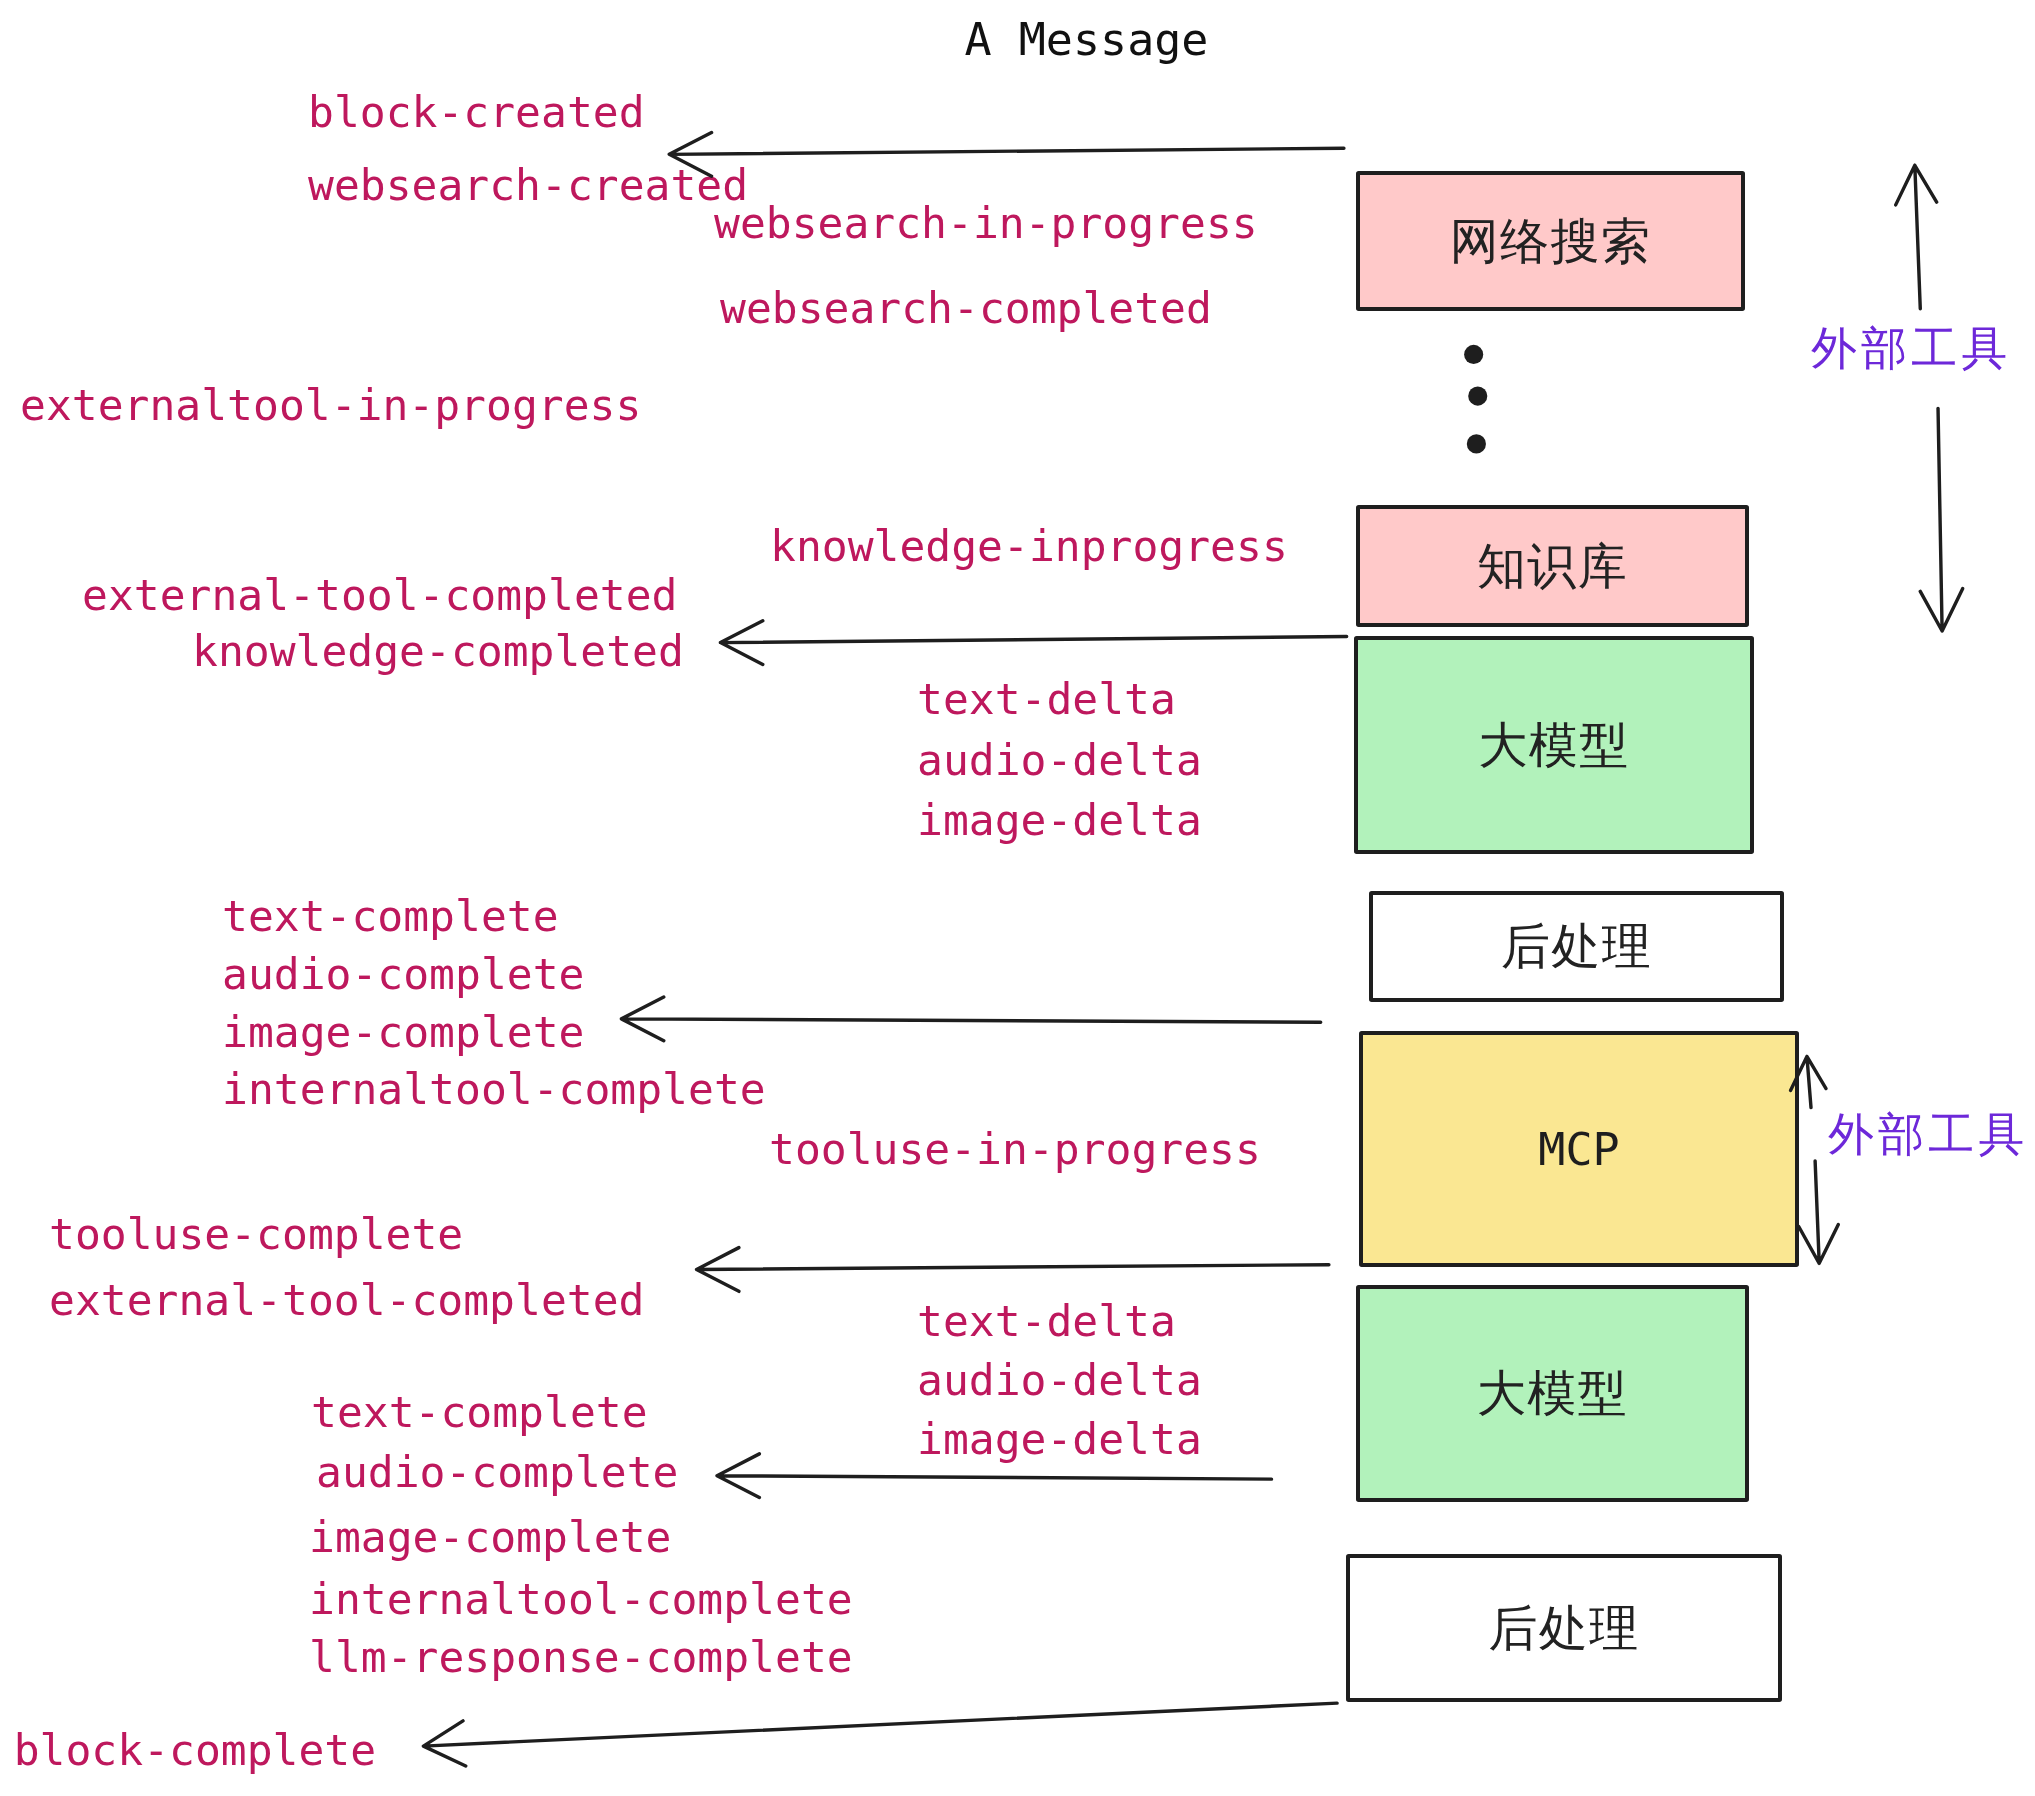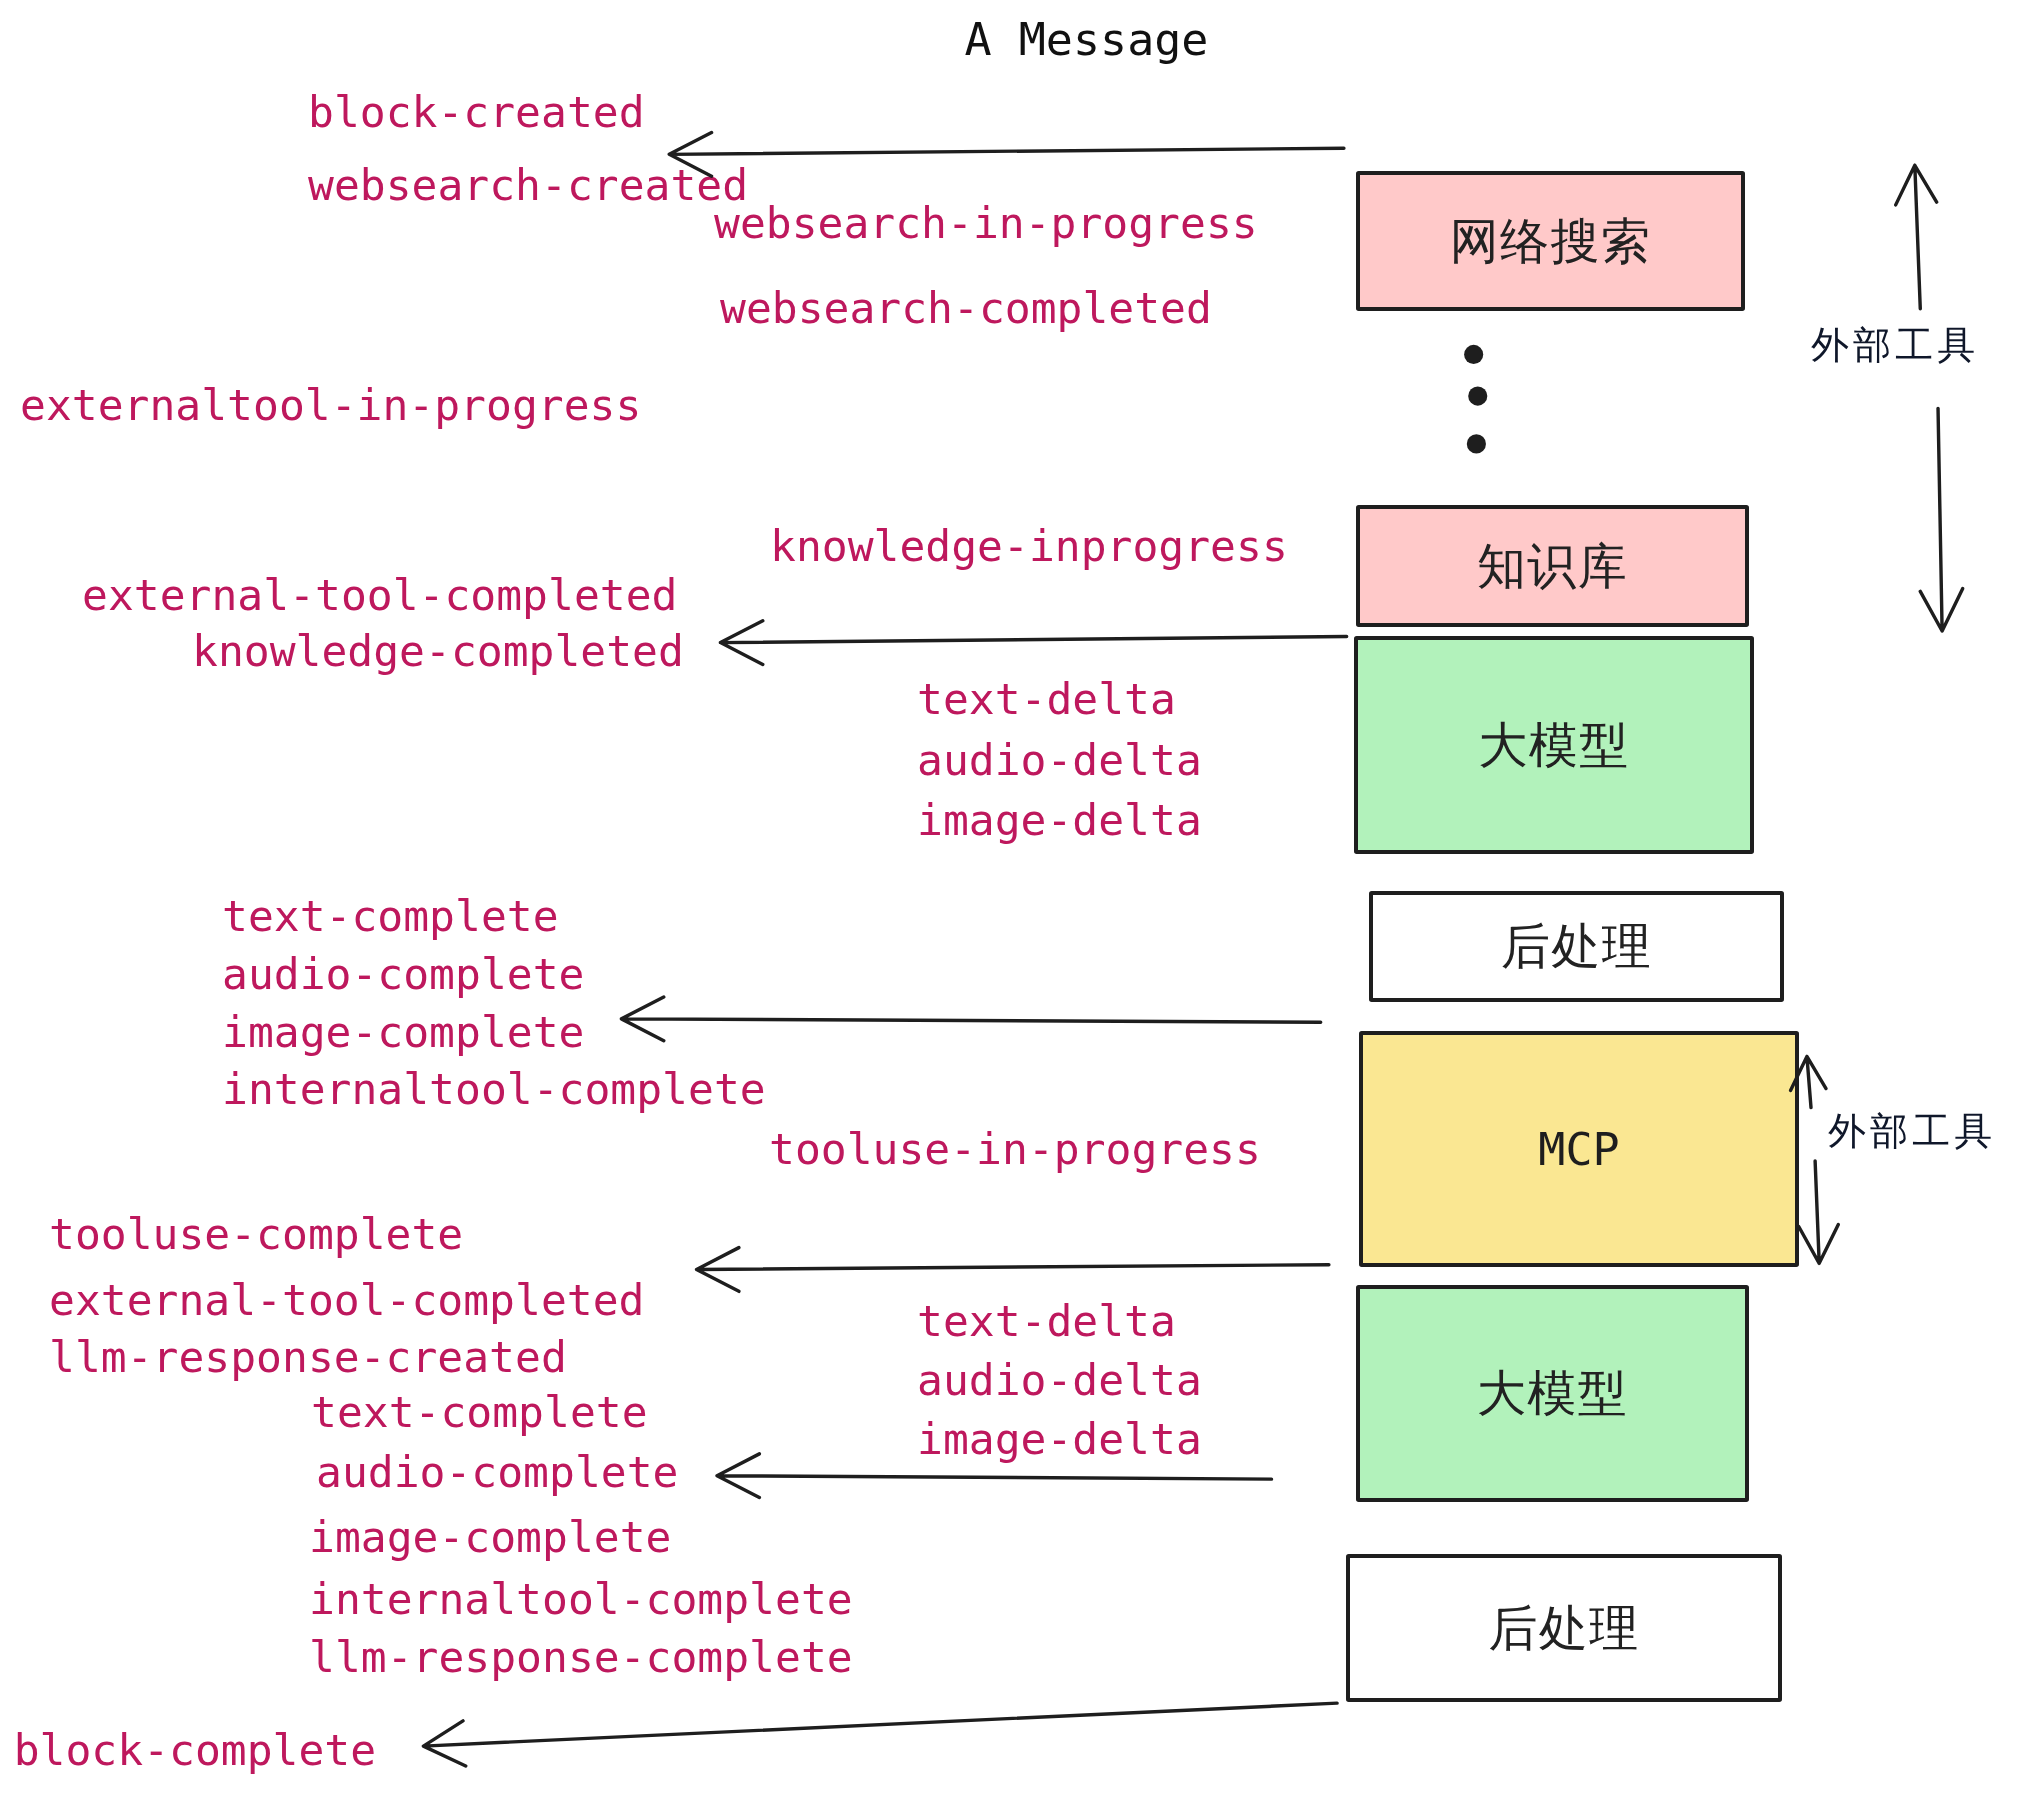--- a/index.html
+++ b/index.html
@@ -26,22 +26,22 @@
   }
   .box .cjk{
     font-family:"Liberation Sans","DejaVu Sans",sans-serif;
     font-size:49px;line-height:1;letter-spacing:1.4px;color:#222;white-space:nowrap;
   }
   .box .hand{
     font-size:45px;line-height:1;color:#1e1e1e;white-space:nowrap;
   }
   .side-label{
     position:absolute;
-    font-family:Liberation Sans, sans-serif;
-    font-size:38px;line-height:1;letter-spacing:4.1px;color:#0f172a;white-space:nowrap;
+    font-family:Liberation Serif, serif;
+    font-size:46px;line-height:1;letter-spacing:4.1px;color:#6d28d9;white-space:nowrap;
   }
   svg.arrows{position:absolute;left:0;top:0;}
 </style>
 </head>
 <body>
 
 <div id="canvas">
 
   <div class="title">A Message</div>
 
@@ -56,21 +56,20 @@
   <div class="ev" style="left:917px;top:678px">text-delta</div>
   <div class="ev" style="left:917px;top:739px">audio-delta</div>
   <div class="ev" style="left:917px;top:799px">image-delta</div>
   <div class="ev" style="left:222px;top:895px">text-complete</div>
   <div class="ev" style="left:222px;top:953px">audio-complete</div>
   <div class="ev" style="left:222px;top:1011px">image-complete</div>
   <div class="ev" style="left:222px;top:1068px">internaltool-complete</div>
   <div class="ev" style="left:769px;top:1128px">tooluse-in-progress</div>
   <div class="ev" style="left:49px;top:1213px">tooluse-complete</div>
   <div class="ev" style="left:49px;top:1279px">external-tool-completed</div>
-  <div class="ev" style="left:49px;top:1336px">llm-response-created</div>
   <div class="ev" style="left:917px;top:1300px">text-delta</div>
   <div class="ev" style="left:917px;top:1359px">audio-delta</div>
   <div class="ev" style="left:917px;top:1418px">image-delta</div>
   <div class="ev" style="left:311px;top:1391px">text-complete</div>
   <div class="ev" style="left:316px;top:1451px">audio-complete</div>
   <div class="ev" style="left:309px;top:1516px">image-complete</div>
   <div class="ev" style="left:309px;top:1578px">internaltool-complete</div>
   <div class="ev" style="left:309px;top:1636px">llm-response-complete</div>
   <div class="ev" style="left:13.7px;top:1729px">block-complete</div>
 

